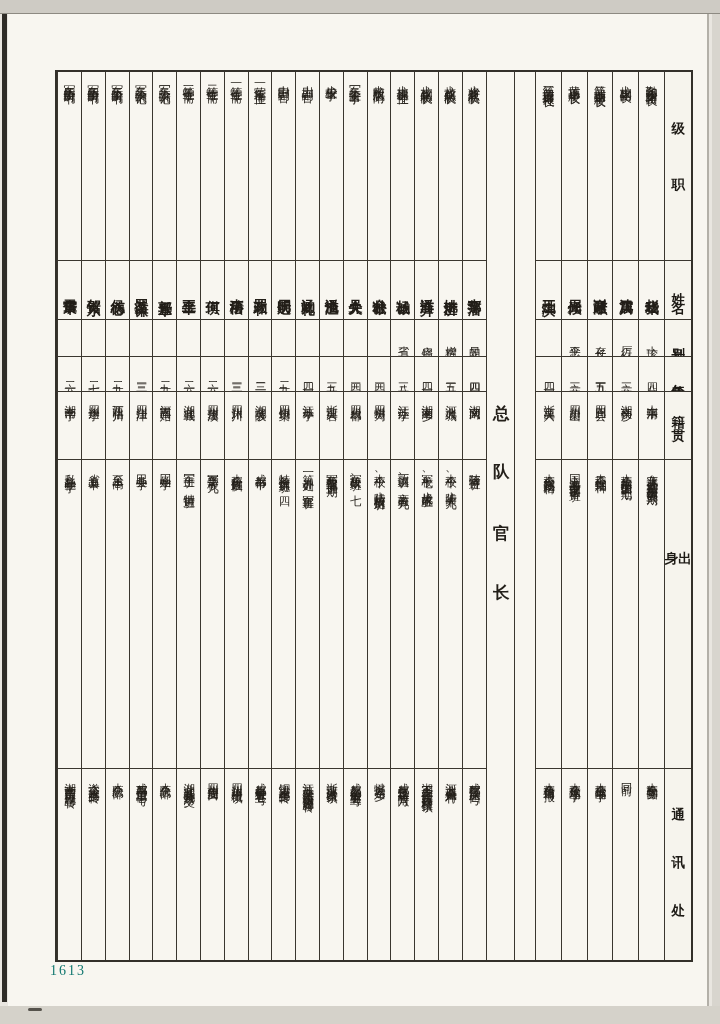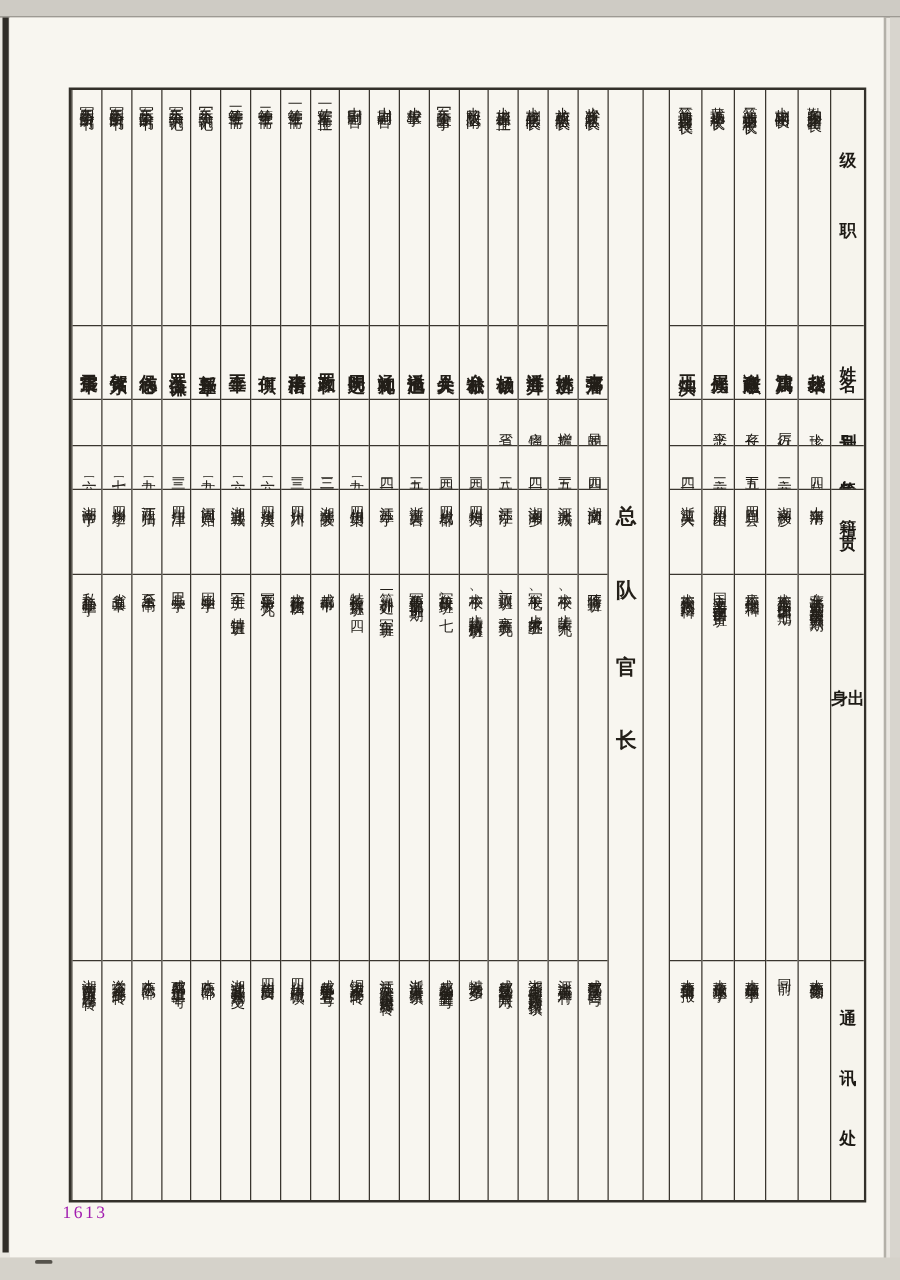--- a/index.html
+++ b/index.html
@@ -64,21 +64,21 @@
 
   .section-text {
     writing-mode:vertical-rl; text-orientation:upright;
     font-size:16.5px; font-weight:bold; color:#24201a;
     letter-spacing:60px; padding-top:318px; line-height:1;
   }
 
   .page-number {
     position:absolute; left:50px; top:963px;
     font-family:"Liberation Serif", serif;
-    font-size:14px; color:#a21caf; letter-spacing:2px;
+    font-size:14px; color:#0f766e; letter-spacing:2px;
   }
 </style>
 </head>
 <body>
 
 <div class="edge-top"></div>
 <div class="paper"></div>
 <div class="edge-left"></div>
 <div class="edge-right1"></div>
 <div class="edge-right2"></div>

